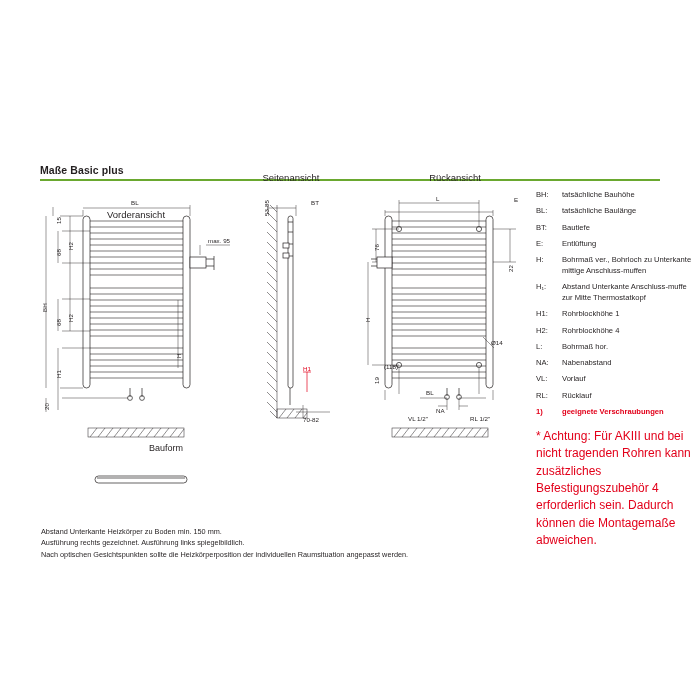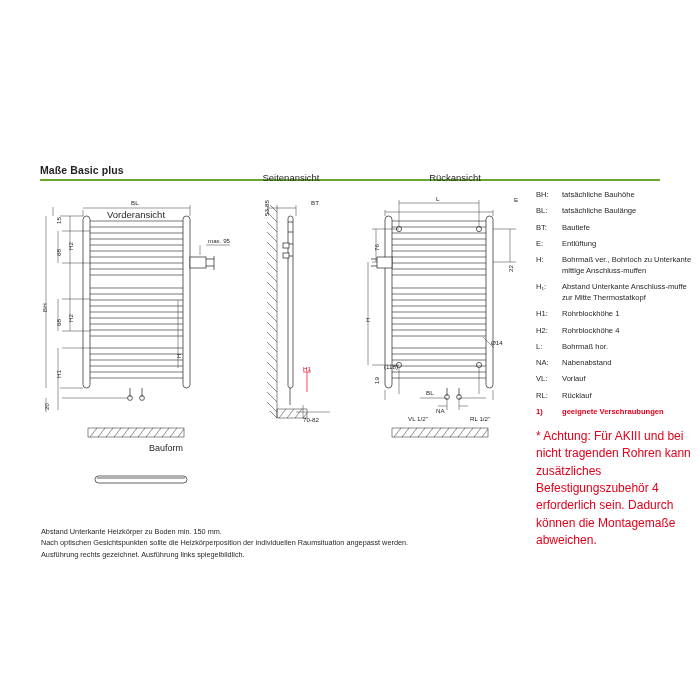--- a/index.html
+++ b/index.html
@@ -459,17 +459,17 @@
     </div>
     <div class="legend-row warn">
       <div class="legend-key">1)</div>
       <div class="legend-val">geeignete Verschraubungen</div>
     </div>
     <div class="legend-note">* Achtung: Für AKIII und bei nicht tragenden Rohren kann zusätzliches Befestigungszubehör 4 erforderlich sein. Dadurch können die Montagemaße abweichen.</div>
   </div>
 
   <div class="footnotes">
     <div>Abstand Unterkante Heizkörper zu Boden min. 150 mm.</div>
+    <div>Ausführung rechts gezeichnet. Ausführung links spiegelbildlich.</div>
     <div>Nach optischen Gesichtspunkten sollte die Heizkörperposition der individuellen Raumsituation angepasst werden.</div>
-    <div>Ausführung rechts gezeichnet. Ausführung links spiegelbildlich.</div>
   </div>
 
 </div>
 
 </body></html>

